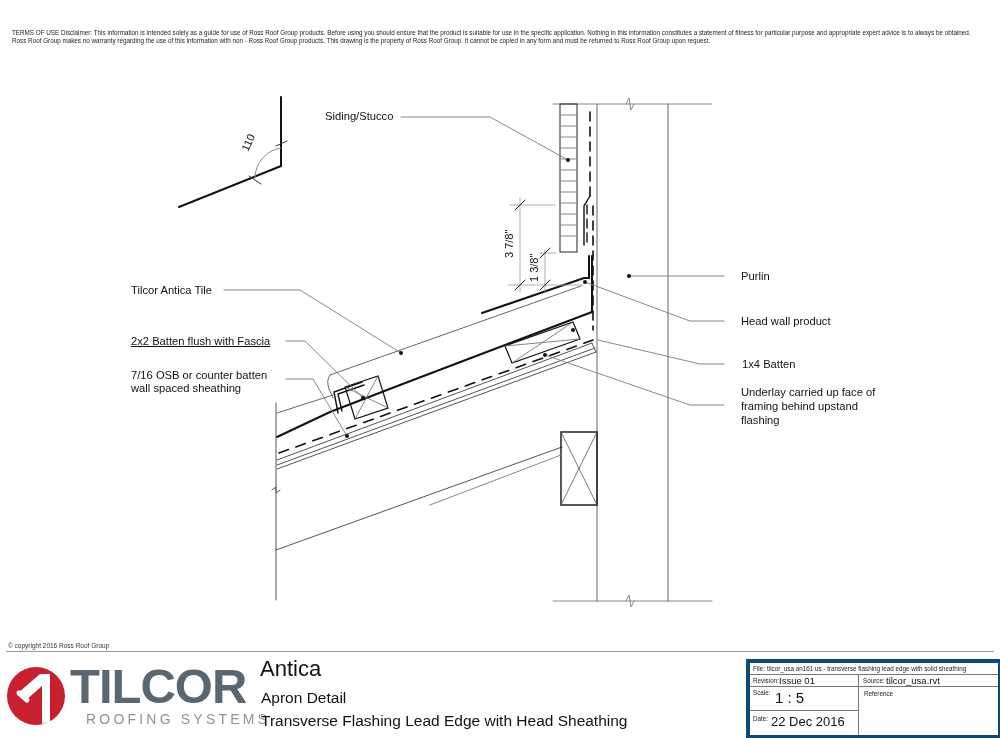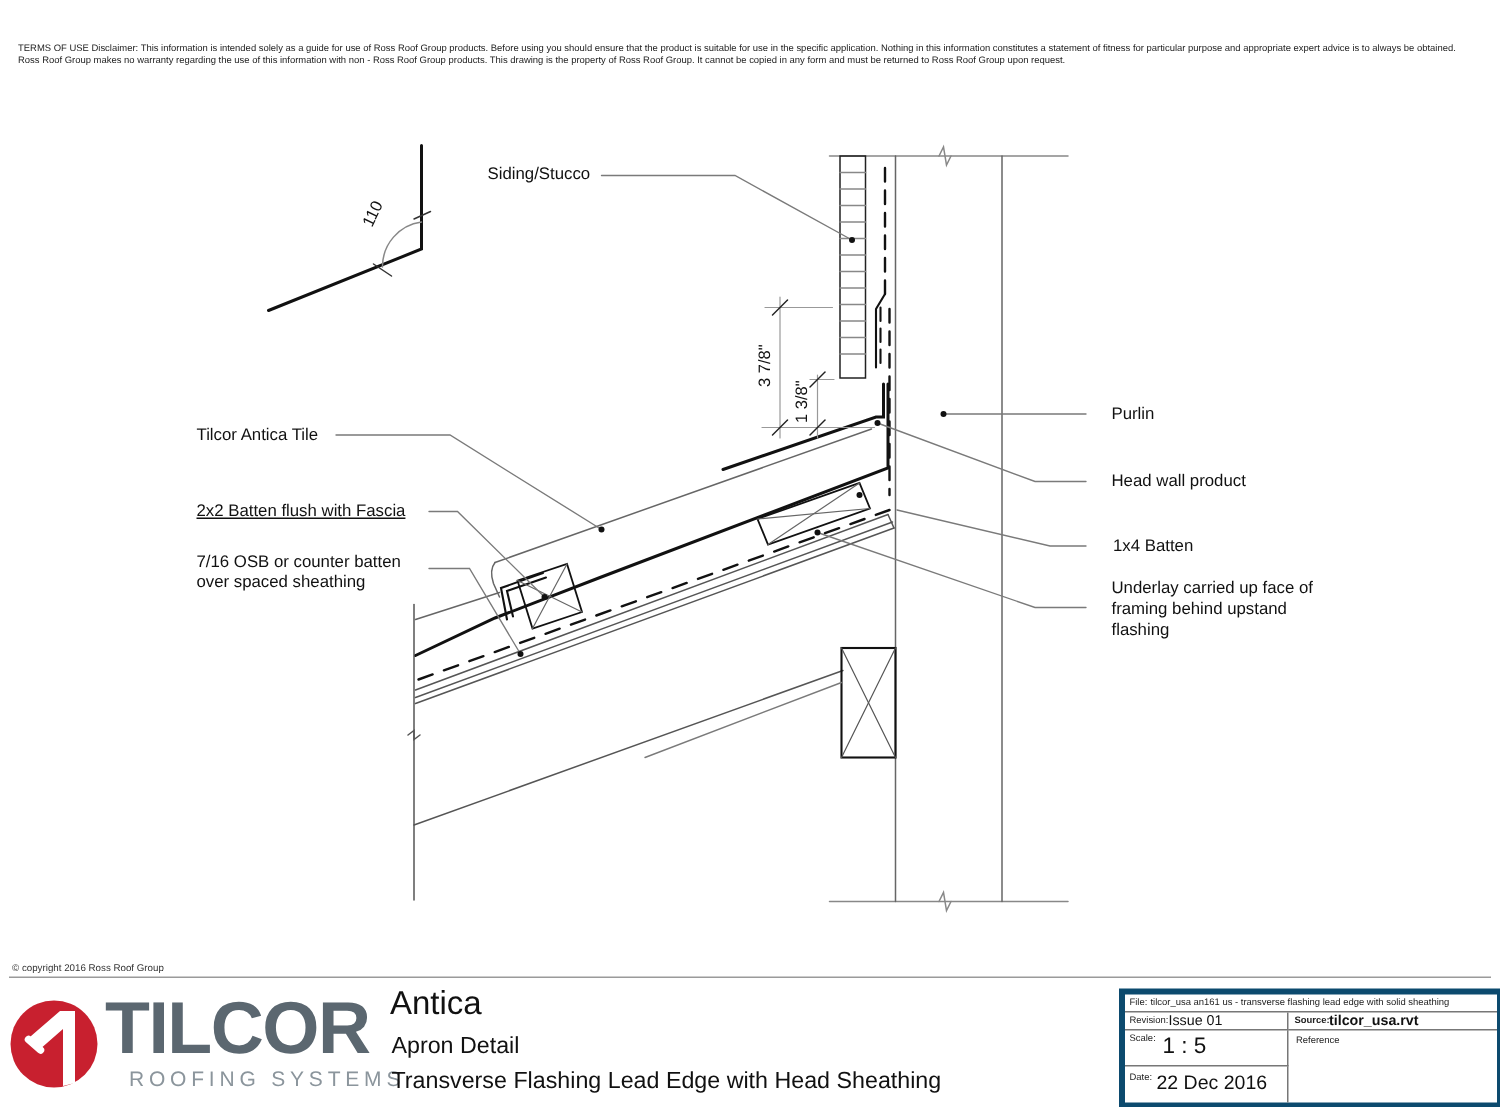--- a/index.html
+++ b/index.html
@@ -164,21 +164,21 @@
       <circle cx="573" cy="330" r="2"></circle>
       <circle cx="545" cy="355" r="2"></circle>
     </g>
   </g>
 </svg>
 
 <div class="lbl" style="left:325px; top:110px;">Siding/Stucco</div>
 <div class="lbl" style="left:131px; top:284px;">Tilcor Antica Tile</div>
 <div class="lbl" style="left:131px; top:335px;text-decoration:underline;">2x2 Batten flush with Fascia</div>
 <div class="lbl" style="left:131px; top:369px;">7/16 OSB or counter batten</div>
-<div class="lbl" style="left:131px; top:382px;">over spaced sheathing</div>
+<div class="lbl" style="left:131px; top:382px;">wall spaced sheathing</div>
 <div class="lbl" style="left:741px; top:270px;">Purlin</div>
 <div class="lbl" style="left:741px; top:315px;">Head wall product</div>
 <div class="lbl" style="left:742px; top:358px;text-align:right;">1x4 Batten</div>
 <div class="lbl" style="left:741px; top:386px;">Underlay carried up face of</div>
 <div class="lbl" style="left:741px; top:400px;">framing behind upstand</div>
 <div class="lbl" style="left:741px; top:414px;">flashing</div>
 
 <div class="copyright">© copyright 2016 Ross Roof Group</div>
 <div class="rule"></div>
 
@@ -196,21 +196,21 @@
 
 <div class="tb">
   <div class="cell" style="left:0; top:0; width:248px; height:11px; border-bottom-width:1px;">
     <span class="small" style="position:absolute; left:3px; top:2px;">File:</span>
     <span class="small" style="position:absolute; left:17px; top:2px; white-space:nowrap;">tilcor_usa an161 us - transverse flashing lead edge with solid sheathing</span>
   </div>
   <div class="cell" style="left:0; top:12px; width:108px; height:11px; border-bottom-width:1px; border-right-width:1px;">
     <span class="small" style="position:absolute; left:3px; top:2px;">Revision:</span>
     <span class="val-m" style="position:absolute; left:29px; top:0px;">Issue 01</span>
   </div>
-  <div class="cell" style="left:109px; top:12px; width:139px; height:11px; border-bottom-width:1px;font-weight:bold;">
+  <div class="cell" style="left:109px; top:12px; width:139px; height:11px; border-bottom-width:1px;">
     <span class="small" style="position:absolute; left:4px; top:2px;">Source:</span>
     <span class="val-m" style="position:absolute; left:27px; top:0px;">tilcor_usa.rvt</span>
   </div>
   <div class="cell" style="left:0; top:24px; width:108px; height:23px; border-bottom-width:1px; border-right-width:1px;">
     <span class="small" style="position:absolute; left:3px; top:2px;">Scale:</span>
     <span class="val-l" style="position:absolute; left:25px; top:2px;">1 : 5</span>
   </div>
   <div class="cell" style="left:109px; top:24px; width:139px; height:48px;">
     <span class="small" style="position:absolute; left:5px; top:3px;">Reference</span>
   </div>

